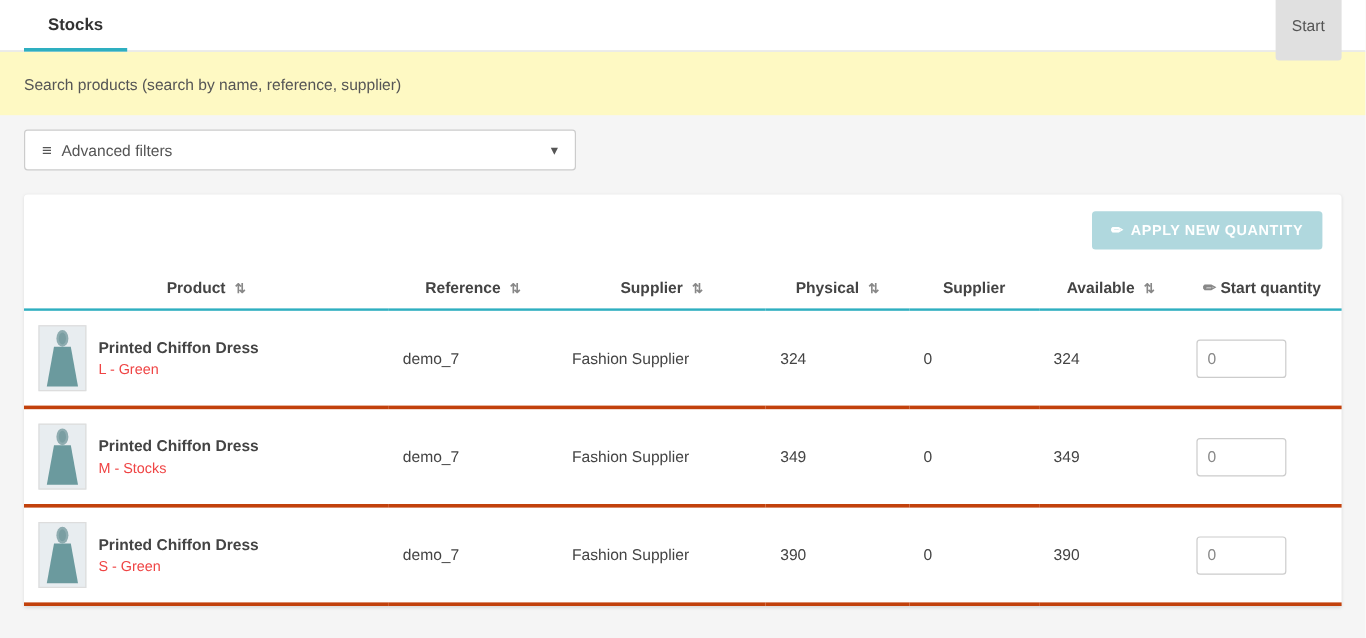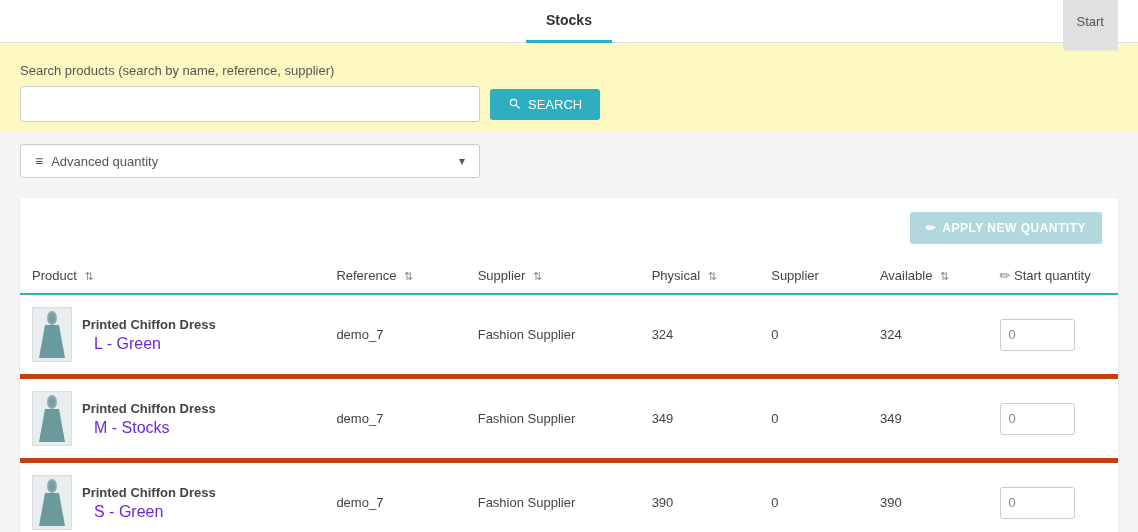--- a/index.html
+++ b/index.html
@@ -10,21 +10,20 @@
       color: #333;
     }
 
     .top-tabs {
       background: #fff;
       border-bottom: 1px solid #e0e0e0;
       display: flex;
       align-items: center;
       padding: 0 20px;
       position: relative;
-      flex-direction: column;
     }
 
     .tab {
       padding: 12px 20px;
       cursor: pointer;
       font-size: 14px;
       color: #666;
       border-bottom: 3px solid transparent;
       margin-bottom: -1px;
     }
@@ -171,43 +170,43 @@
       width: 100%;
       border-collapse: collapse;
     }
 
     thead tr {
       border-bottom: 2px solid #2eafc0;
     }
 
     thead th {
       padding: 10px 12px;
-      text-align: left;
+      text-align: center;
       font-size: 13px;
       color: #444;
-      font-weight: normal;
+      font-weight: bold;
       white-space: nowrap;
     }
 
     thead th .sort-icon {
       font-size: 11px;
       color: #888;
       margin-left: 4px;
     }
 
     .col-product { width: 280px; }
     .col-reference { width: 130px; }
     .col-supplier { width: 160px; }
     .col-physical { width: 110px; }
     .col-reserved { width: 100px; }
     .col-available { width: 110px; }
     .col-edit { width: 120px; }
 
     tbody tr {
-      border-bottom: 5px solid #c2410c;
+      border-bottom: 3px solid #c2410c;
     }
 
     tbody td {
       padding: 12px 12px;
       vertical-align: middle;
       font-size: 13px;
       color: #444;
     }
 
     .product-cell {
@@ -234,23 +233,22 @@
     }
 
     .product-name {
       font-weight: bold;
       color: #444;
       display: block;
       margin-bottom: 3px;
     }
 
     .product-variant {
-      color: #6d28d9;
-      font-size: 16px;
-      margin-left: 12px;
+      color: #ef4444;
+      font-size: 12px;
     }
 
     .edit-qty-input {
       width: 75px;
       height: 32px;
       border: 1px solid #ccc;
       border-radius: 3px;
       padding: 0 8px;
       font-size: 13px;
       color: #888;
@@ -271,36 +269,27 @@
 </head>
 <body>
 
 <div class="top-tabs">
   <div class="tab active">Stocks</div>
   <button class="start-btn">Start</button>
 </div>
 
 <div class="search-section">
   <span class="search-label">Search products (search by name, reference, supplier)</span>
-  <div class="search-row">
-    <input class="search-input" type="text" style="">
-    <button class="search-btn">
-      <svg class="search-icon-svg" viewBox="0 0 24 24">
-        <path d="M15.5 14h-.79l-.28-.27A6.471 6.471 0 0 0 16 9.5 6.5 6.5 0 1 0 9.5 16c1.61 0 3.09-.59 4.23-1.57l.27.28v.79l5 4.99L20.49 19l-4.99-5zm-6 0C7.01 14 5 11.99 5 9.5S7.01 5 9.5 5 14 7.01 14 9.5 11.99 14 9.5 14z"></path>
-      </svg>
-      <span>SEARCH</span>
-    </button>
-  </div>
 </div>
 
 <div class="filter-row">
   <div class="advanced-filters">
     <div class="filter-left">
       <span class="filter-icon">≡</span>
-      <span>Advanced quantity</span>
+      <span>Advanced filters</span>
     </div>
     <span class="chevron-down">▾</span>
   </div>
 </div>
 
 <div class="main-content">
   <div class="table-header-row">
     <button class="apply-btn">
       <span class="pencil-icon">✏</span>
       <span>APPLY NEW QUANTITY</span>

